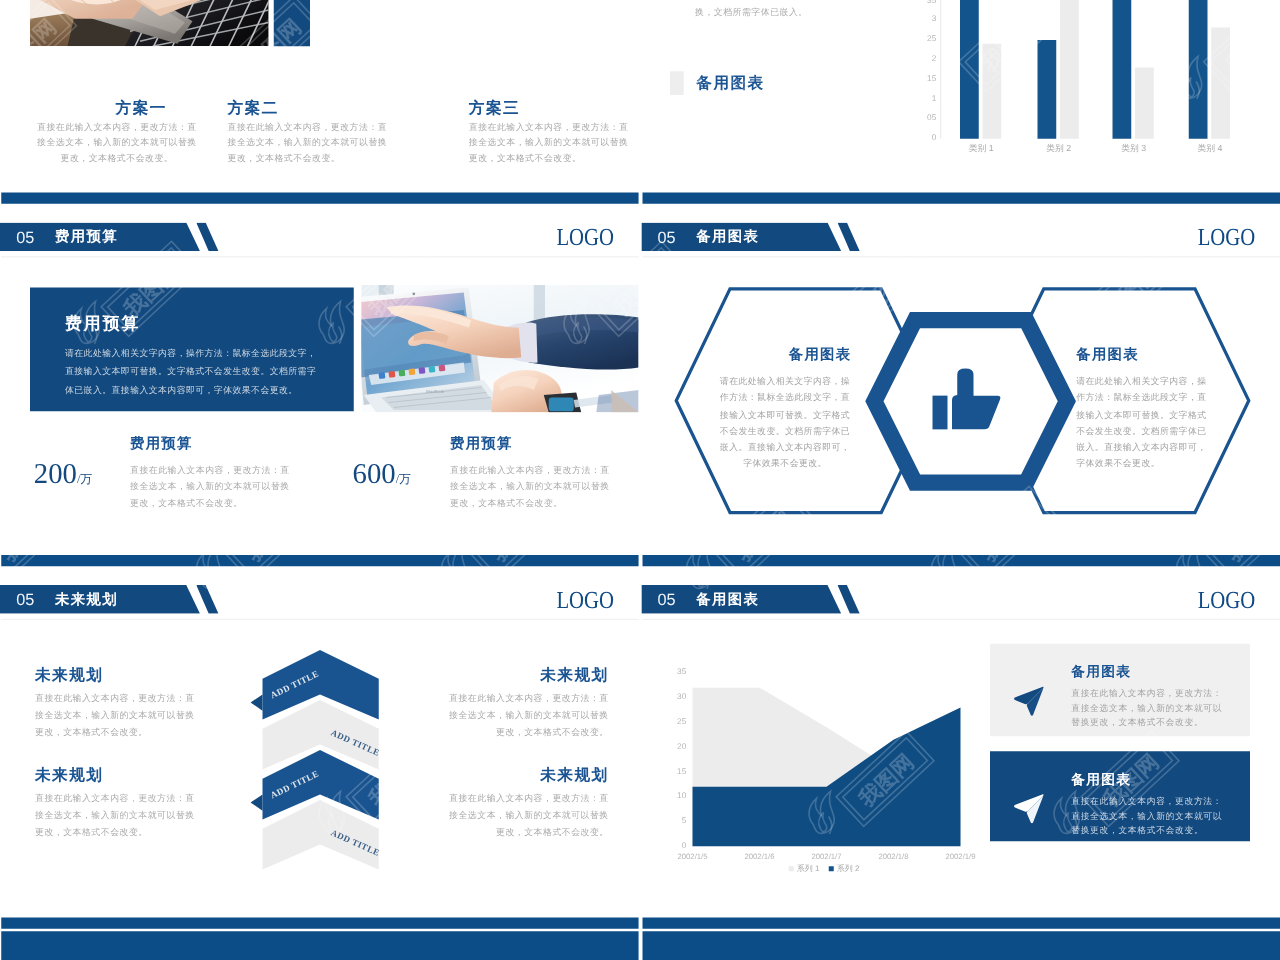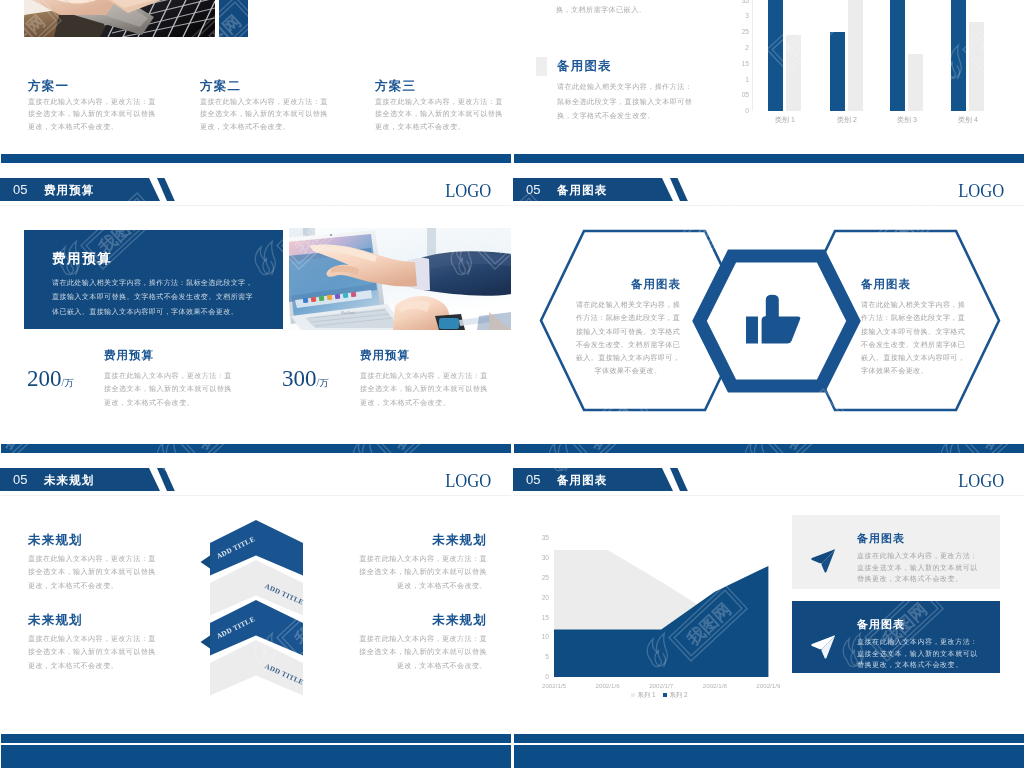--- a/index.html
+++ b/index.html
@@ -201,40 +201,39 @@
         <circle cx="108" cy="-6" r="7" fill="#e8a73a"></circle>
             <circle cx="119" cy="-5" r="7" fill="#d4493a" opacity="0.9"></circle>
         <rect x="148" y="-18" width="26" height="4" rx="1" fill="#a0a2a9" opacity="0.85"></rect>
 
         <path d="M58 8 L100 -2 L140 24 L104 38 Z" fill="#e9c6ae"></path>
         <path d="M64 10 L96 3 L130 25 L100 33 Z" fill="#f3d8c4" opacity="0.85"></path>
         </g>
       </svg>
     </div>
     <div class="kb-accent"></div>
-    <div class="plan" style="left:24px;">
+    <div class="plan" style="left:24px;text-align:center;">
       <div class="plan-t h-blue">方案一</div>
       <div class="plan-b body-txt">直接在此输入文本内容，更改方法：直接全选文本，输入新的文本就可以替换更改，文本格式不会改变。</div>
     </div>
-    <div class="plan" style="left:196px;">
+    <div class="plan" style="left:178px;">
       <div class="plan-t h-blue">方案二</div>
       <div class="plan-b body-txt">直接在此输入文本内容，更改方法：直接全选文本，输入新的文本就可以替换更改，文本格式不会改变。</div>
     </div>
     <div class="plan" style="left:371px;">
       <div class="plan-t h-blue">方案三</div>
       <div class="plan-b body-txt">直接在此输入文本内容，更改方法：直接全选文本，输入新的文本就可以替换更改，文本格式不会改变。</div>
     </div>
   </div>
 
   <div class="slide col-r" style="top:-137px;">
 
     <div class="s2-lead body-txt">换，文档所需字体已嵌入。</div>
     <div class="s2-mark"></div>
     <div class="s2-head">备用图表</div>
-    <div class="s2-body body-txt">请在此处输入相关文字内容，操作方法：鼠标全选此段文字，直接输入文本即可替换，文字格式不会发生改变。</div>
     <div class="bchart">
       <div class="bc-ylab" style="top:244px;">0</div>
       <div class="bc-ylab" style="top:228px;">05</div>
       <div class="bc-ylab" style="top:213px;">1</div>
       <div class="bc-ylab" style="top:197px;">15</div>
       <div class="bc-ylab" style="top:181px;">2</div>
       <div class="bc-ylab" style="top:165px;">25</div>
       <div class="bc-ylab" style="top:149px;">3</div>
       <div class="bc-ylab" style="top:134px;">35</div>
       <div class="bc-axis"></div>
@@ -352,21 +351,21 @@
     </div>
 
     <div class="stat" style="left:27px;">
       <span class="stat-v">200</span><span class="stat-u">/万</span>
     </div>
     <div class="stat-txt" style="left:104px;">
       <div class="stat-h h-blue">费用预算</div>
       <div class="stat-b body-txt">直接在此输入文本内容，更改方法：直接全选文本，输入新的文本就可以替换更改，文本格式不会改变。</div>
     </div>
     <div class="stat" style="left:282px;">
-      <span class="stat-v">300</span><span class="stat-u">/万</span>
+      <span class="stat-v">600</span><span class="stat-u">/万</span>
     </div>
     <div class="stat-txt" style="left:360px;">
       <div class="stat-h h-blue">费用预算</div>
       <div class="stat-b body-txt">直接在此输入文本内容，更改方法：直接全选文本，输入新的文本就可以替换更改，文本格式不会改变。</div>
     </div>
   </div>
 
   <div class="slide col-r" style="top:153px;">
     <div class="topbar"></div>
     <div class="hdr-band"></div>

